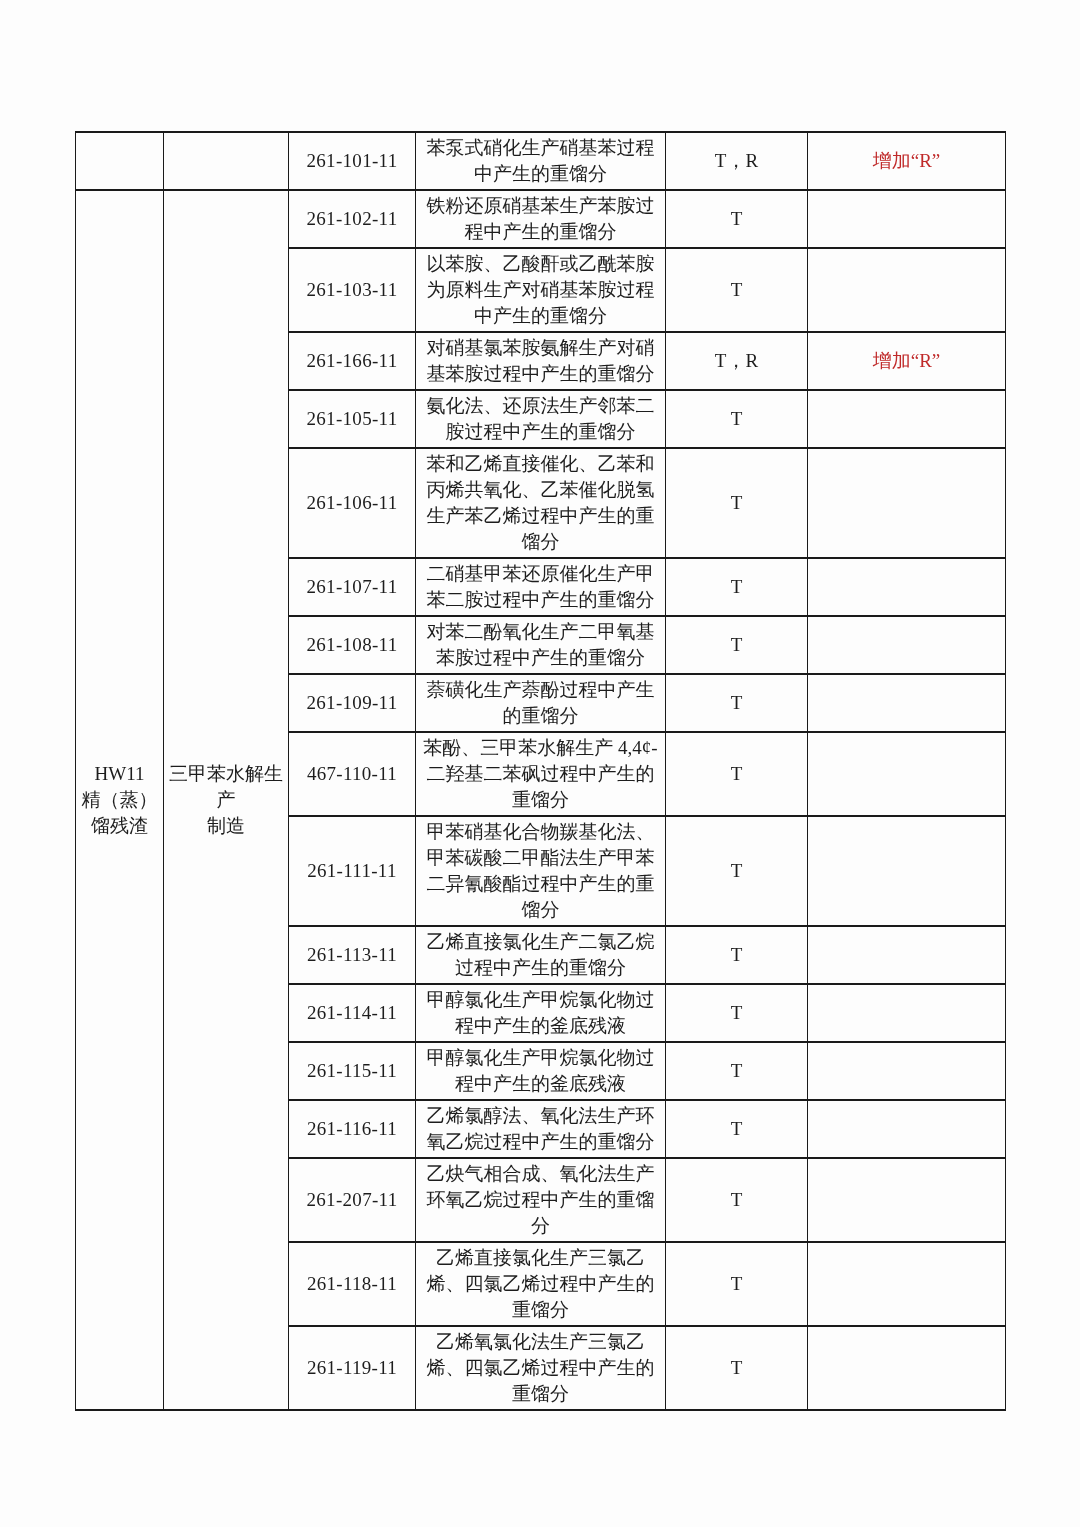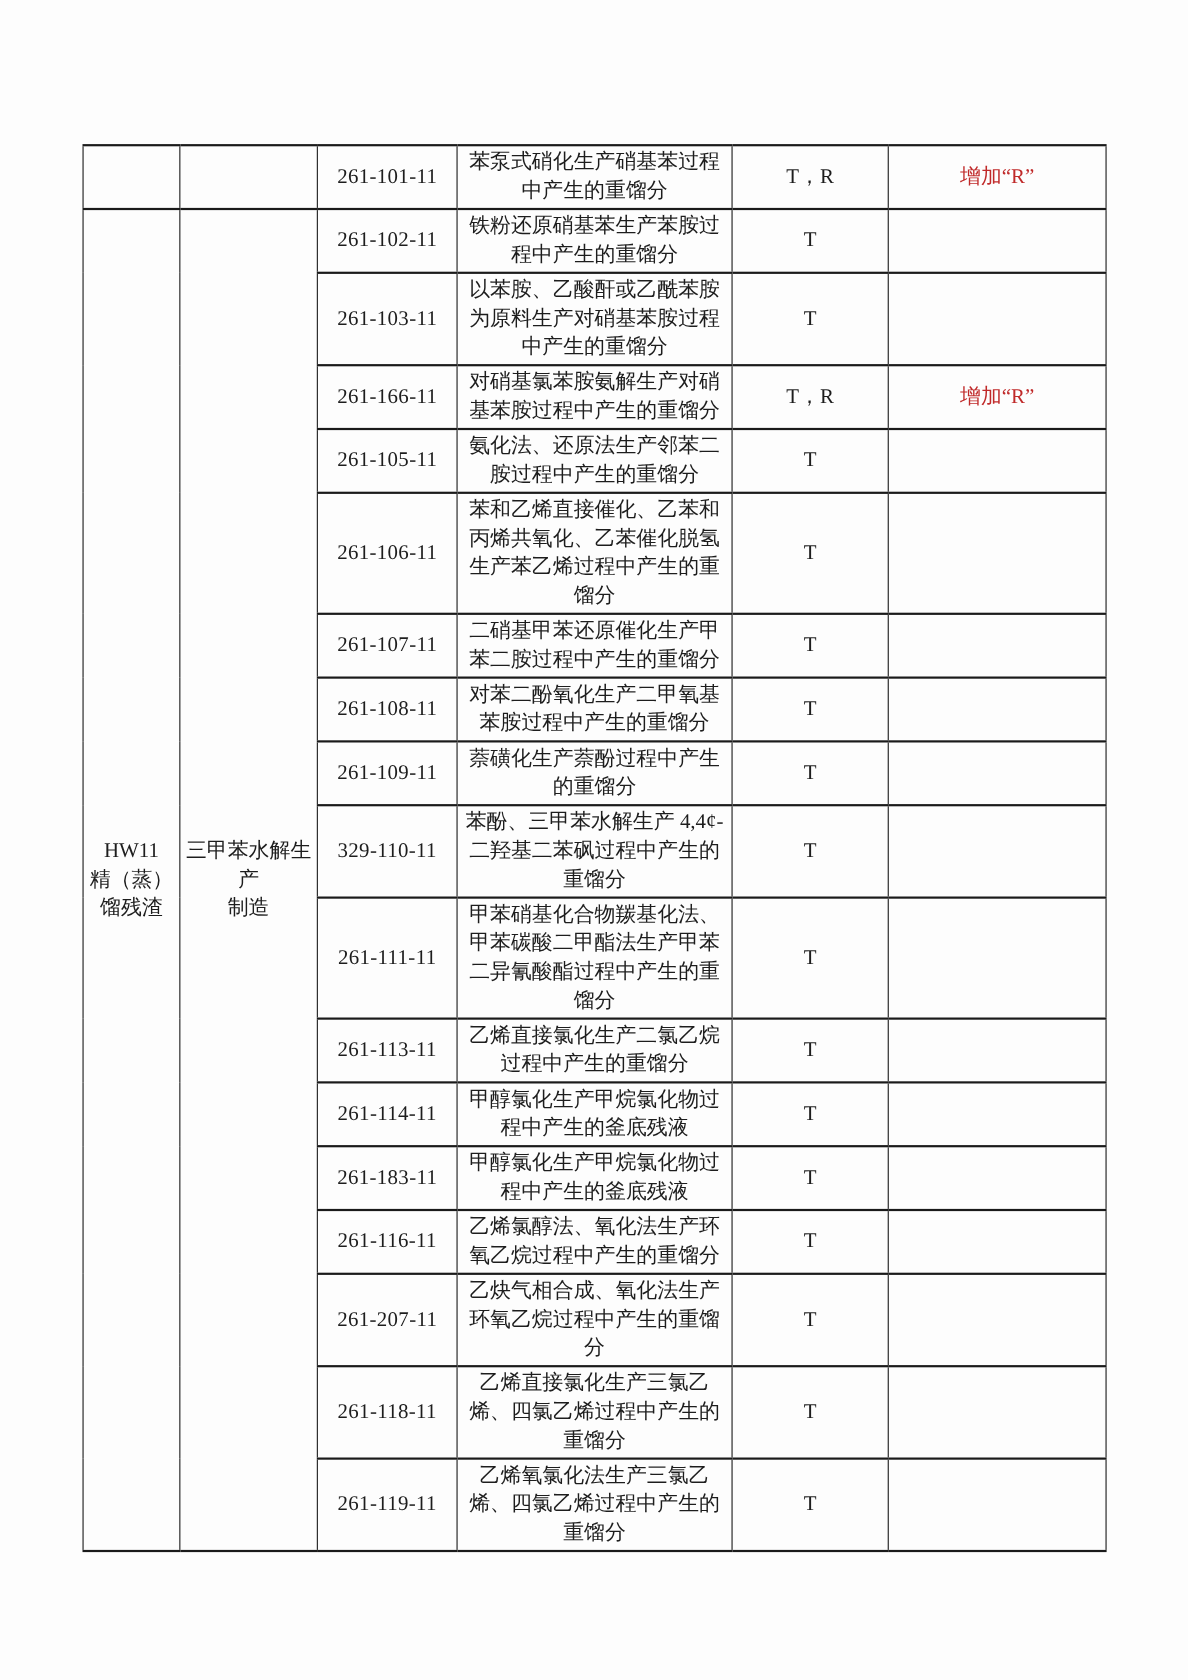--- a/index.html
+++ b/index.html
@@ -115,21 +115,21 @@
           <td class="cell-hazard">T</td>
           <td class="cell-note" style="color: rgb(192, 42, 42);"></td>
         </tr>
         <tr>
           <td class="cell-code">261-109-11</td>
           <td class="cell-desc">萘磺化生产萘酚过程中产生的重馏分</td>
           <td class="cell-hazard">T</td>
           <td class="cell-note" style="color: rgb(192, 42, 42);"></td>
         </tr>
         <tr>
-          <td class="cell-code">329-110-11</td>
+          <td class="cell-code">467-110-11</td>
           <td class="cell-desc">苯酚、三甲苯水解生产 4,4¢-二羟基二苯砜过程中产生的重馏分</td>
           <td class="cell-hazard">T</td>
           <td class="cell-note" style="color: rgb(192, 42, 42);"></td>
         </tr>
         <tr>
           <td class="cell-code">261-111-11</td>
           <td class="cell-desc">甲苯硝基化合物羰基化法、甲苯碳酸二甲酯法生产甲苯二异氰酸酯过程中产生的重馏分</td>
           <td class="cell-hazard">T</td>
           <td class="cell-note" style="color: rgb(192, 42, 42);"></td>
         </tr>
@@ -139,21 +139,21 @@
           <td class="cell-hazard">T</td>
           <td class="cell-note" style="color: rgb(192, 42, 42);"></td>
         </tr>
         <tr>
           <td class="cell-code">261-114-11</td>
           <td class="cell-desc">甲醇氯化生产甲烷氯化物过程中产生的釜底残液</td>
           <td class="cell-hazard">T</td>
           <td class="cell-note" style="color: rgb(192, 42, 42);"></td>
         </tr>
         <tr>
-          <td class="cell-code">261-183-11</td>
+          <td class="cell-code">261-115-11</td>
           <td class="cell-desc">甲醇氯化生产甲烷氯化物过程中产生的釜底残液</td>
           <td class="cell-hazard">T</td>
           <td class="cell-note" style="color: rgb(192, 42, 42);"></td>
         </tr>
         <tr>
           <td class="cell-code">261-116-11</td>
           <td class="cell-desc">乙烯氯醇法、氧化法生产环氧乙烷过程中产生的重馏分</td>
           <td class="cell-hazard">T</td>
           <td class="cell-note" style="color: rgb(192, 42, 42);"></td>
         </tr>

